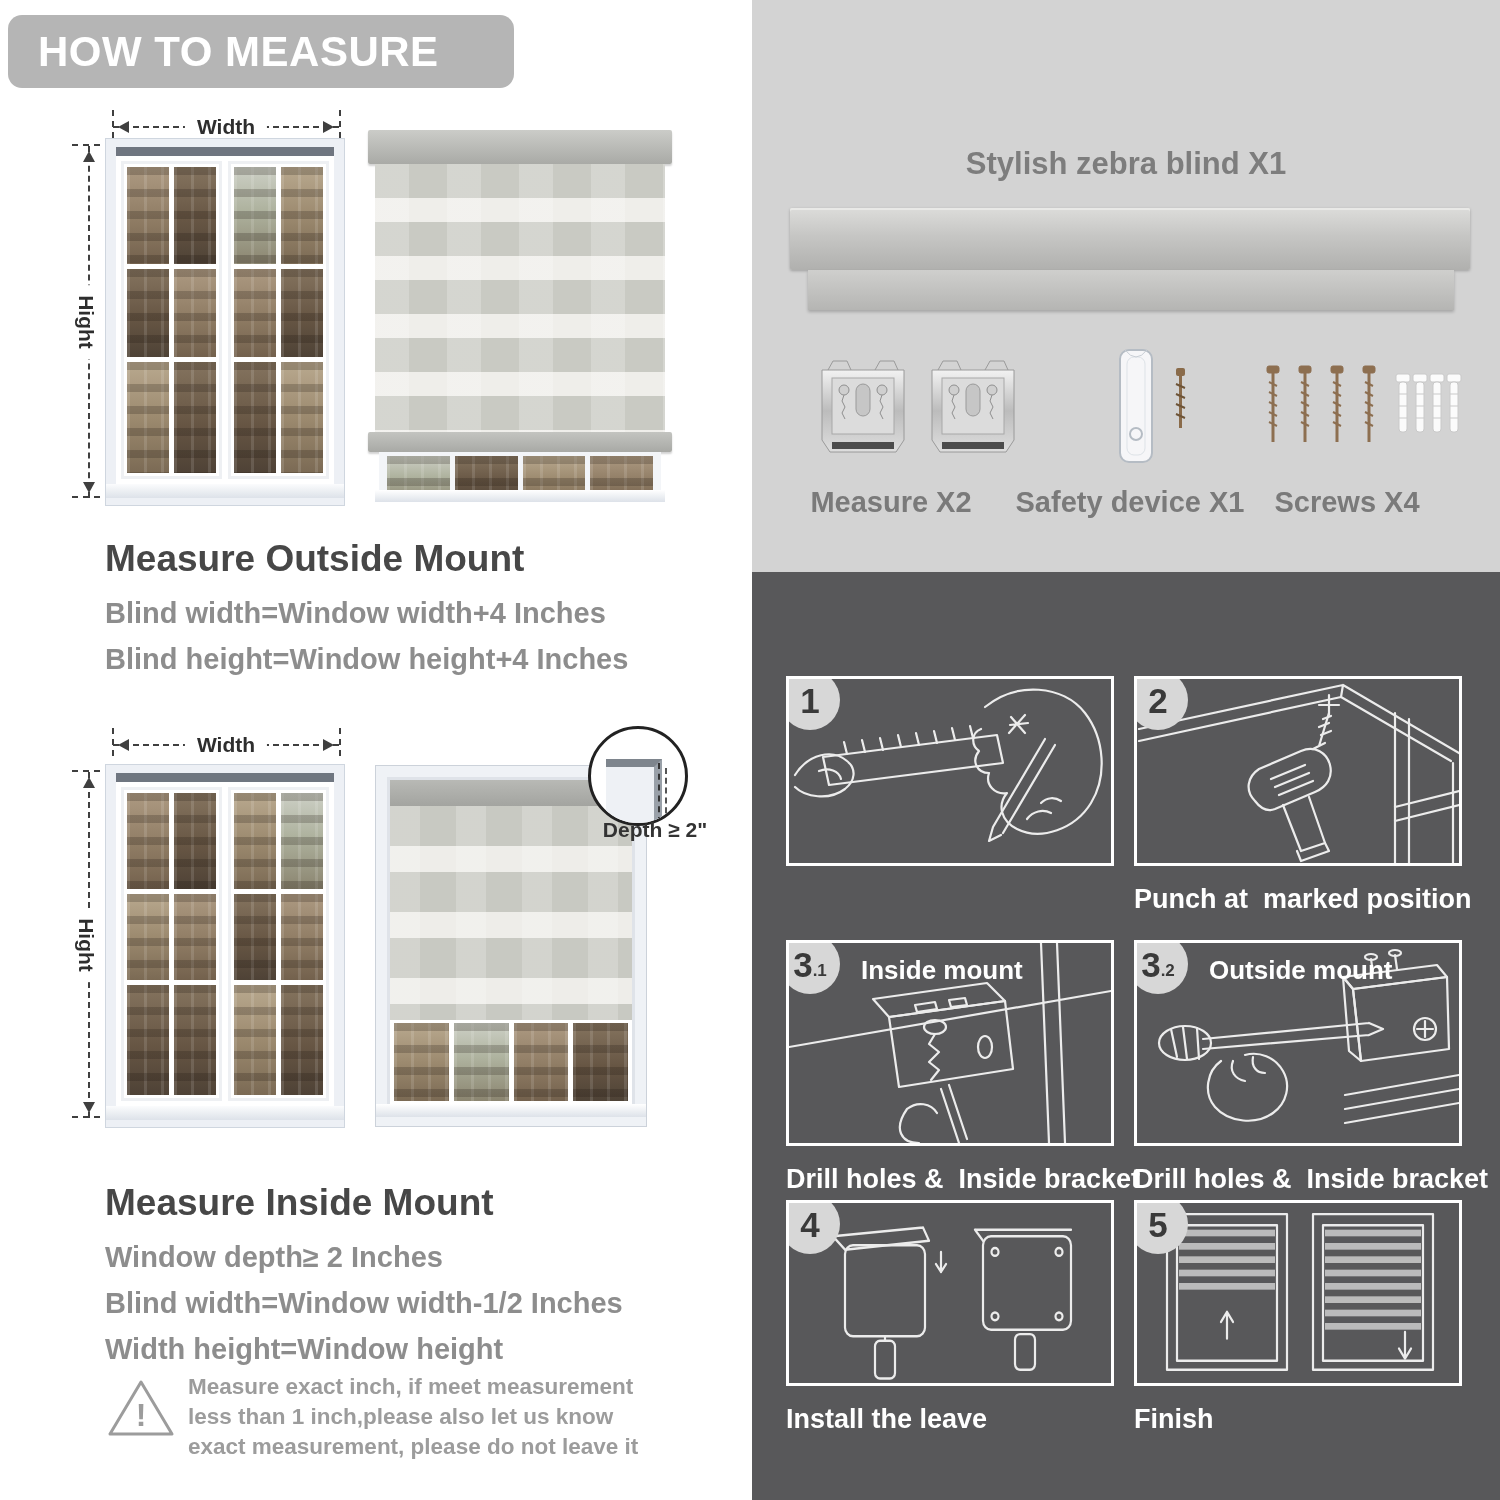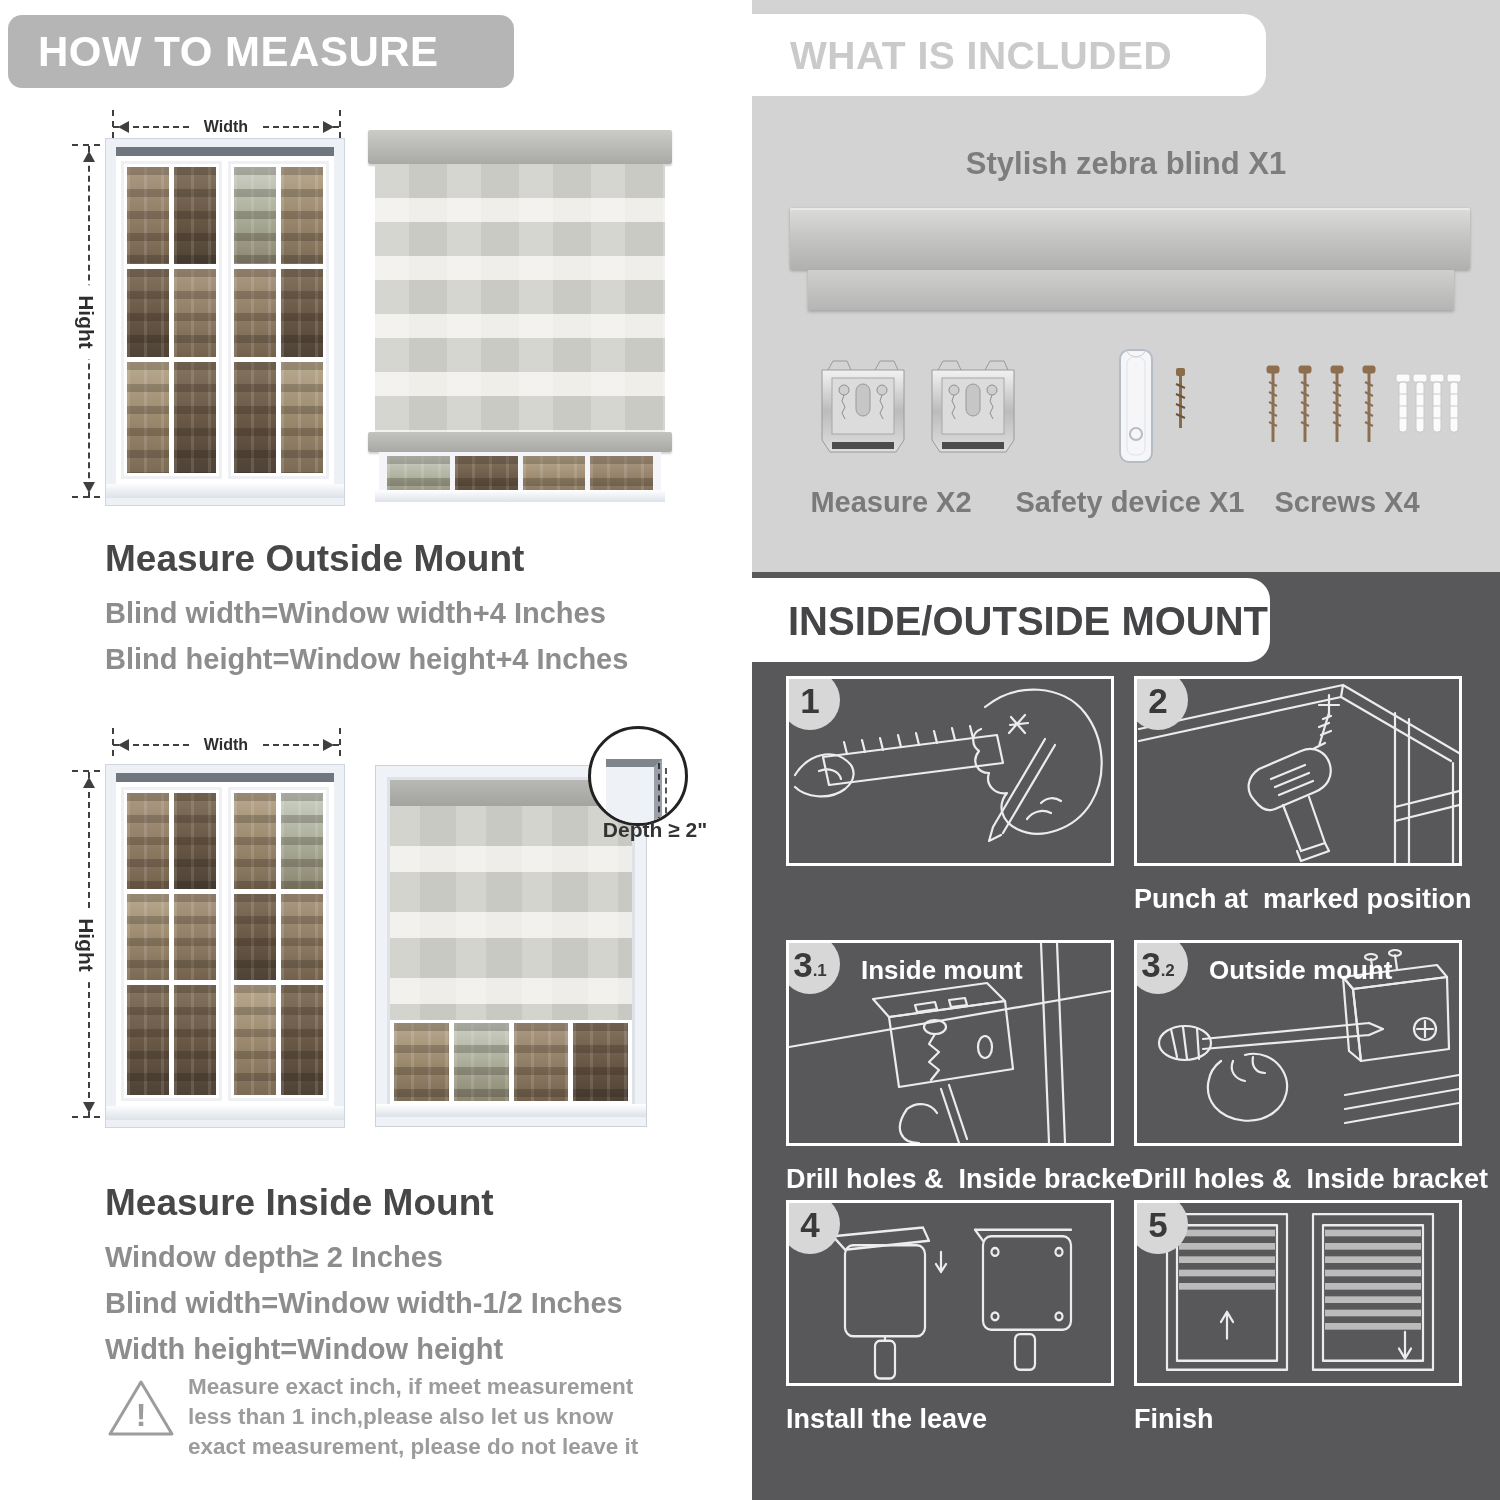--- a/index.html
+++ b/index.html
@@ -9,21 +9,21 @@
   
   #lhdr{left:8px;top:15px;width:476px;height:73px;background:#b5b5b5;border-radius:14px;
         color:#fff;font-size:42px;font-weight:bold;line-height:74px;padding-left:30px;letter-spacing:.5px}
   .sec-title{font-size:37px;font-weight:bold;color:#474747}
   .sec-line{font-size:29px;font-weight:bold;color:#8d8d8d;line-height:46px}
   
   .harrow{position:absolute;height:0;border-top:2px dashed #3f3f3f}
   .harrow::before{content:"";position:absolute;left:-1px;top:-7px;border:6px solid transparent;border-right:11px solid #3f3f3f}
   .harrow::after{content:"";position:absolute;right:-1px;top:-7px;border:6px solid transparent;border-left:11px solid #3f3f3f}
   .harrow .lbl{position:absolute;left:50%;top:-16px;transform:translateX(-50%);background:#fff;
-               padding:0 12px;font-size:16px;font-weight:bold;color:#2e2e2e;line-height:30px}
+               padding:0 12px;font-size:21px;font-weight:bold;color:#2e2e2e;line-height:30px}
   .vtick{position:absolute;width:0;border-left:2px dashed #3f3f3f;height:28px}
   .varrow{position:absolute;width:0;border-left:2px dashed #3f3f3f}
   .varrow::before{content:"";position:absolute;top:-1px;left:-7px;border:6px solid transparent;border-bottom:11px solid #3f3f3f}
   .varrow::after{content:"";position:absolute;bottom:-1px;left:-7px;border:6px solid transparent;border-top:11px solid #3f3f3f}
   .varrow .lbl{position:absolute;top:50%;left:-16px;transform:translateY(-50%);background:#fff;
                padding:10px 0;font-size:21px;font-weight:bold;color:#2e2e2e;writing-mode:vertical-rl}
   .htick{position:absolute;height:0;border-top:2px dashed #3f3f3f;width:28px}
   
   .window{position:absolute;background:#edf0f5;border:1px solid #cfd6df;box-sizing:border-box;padding:8px 10px 0}
   .win-track{height:9px;background:#6f7680}
@@ -215,21 +215,20 @@
 <div class="abs sec-line" style="left:105px;top:1280px">Blind width=Window width-1/2 Inches</div>
 <div class="abs sec-line" style="left:105px;top:1326px">Width height=Window height</div>
 
 <svg class="abs" style="left:106px;top:1376px" width="70" height="64" viewBox="0 0 70 64">
   <path d="M35 6 L66 58 L4 58 Z" fill="none" stroke="#9c9c9c" stroke-width="3" stroke-linejoin="round"></path>
   <text x="35" y="50" text-anchor="middle" font-size="32" font-weight="bold" fill="#9c9c9c">!</text>
 </svg>
 <div class="abs" id="warntext">Measure exact inch, if meet measurement less than 1 inch,please also let us know exact measurement, please do not leave it</div>
 
 <div class="abs" id="lightpanel">
-  <div class="abs" id="inc-hdr">WHAT IS INCLUDED</div>
   <div class="abs" id="blind-lbl">Stylish zebra blind X1</div>
   <div class="abs rail1"></div>
   <div class="abs rail2"></div>
 
   <svg class="abs" style="left:64px;top:354px" width="206" height="114" viewBox="0 0 206 114">
     <defs>
       <linearGradient id="mg" x1="0" y1="0" x2="0" y2="1">
         <stop offset="0" stop-color="#f2f2f2"></stop>
           <stop offset=".5" stop-color="#bcbcbc"></stop>
           <stop offset="1" stop-color="#dedede"></stop>
@@ -315,21 +314,20 @@
         </g>
     </g>
   </svg>
 
   <div class="plabel" style="left:29px;width:220px">Measure X2</div>
   <div class="plabel" style="left:253px;width:250px">Safety device X1</div>
   <div class="plabel" style="left:500px;width:190px">Screws X4</div>
 </div>
 
 <div class="abs" id="darkpanel">
-  <div class="abs" id="mnt-hdr">INSIDE/OUTSIDE MOUNT</div>
 
   <div class="step" style="left:34px;top:104px;height:190px">
     <svg viewBox="0 0 322 184" preserveAspectRatio="none">
       <g class="lineart">
         <path d="M34 78 L208 56 L214 84 L40 106 Z"></path>
         <path d="M58 75 l-3 -12 M76 73 l-3 -12 M94 71 l-3 -12 M112 68 l-3 -12 M130 66 l-3 -12 M148 64 l-3 -12 M166 61 l-3 -12 M184 59 l-3 -12"></path>
         <path d="M222 38 l14 16 M236 36 l-16 18 M221 46 l18 -2"></path>
         <path d="M6 96 C20 74 44 70 58 82 C68 90 66 102 56 110 C40 122 16 118 6 108"></path>
         <path d="M30 92 C40 88 50 92 52 100"></path>
         <path d="M196 28 C228 2 274 6 296 34 C316 60 318 98 302 124 C286 150 252 162 228 150 C212 142 208 126 218 114 C206 116 196 106 200 94 C188 94 182 82 190 72 C182 66 182 54 192 50"></path>

